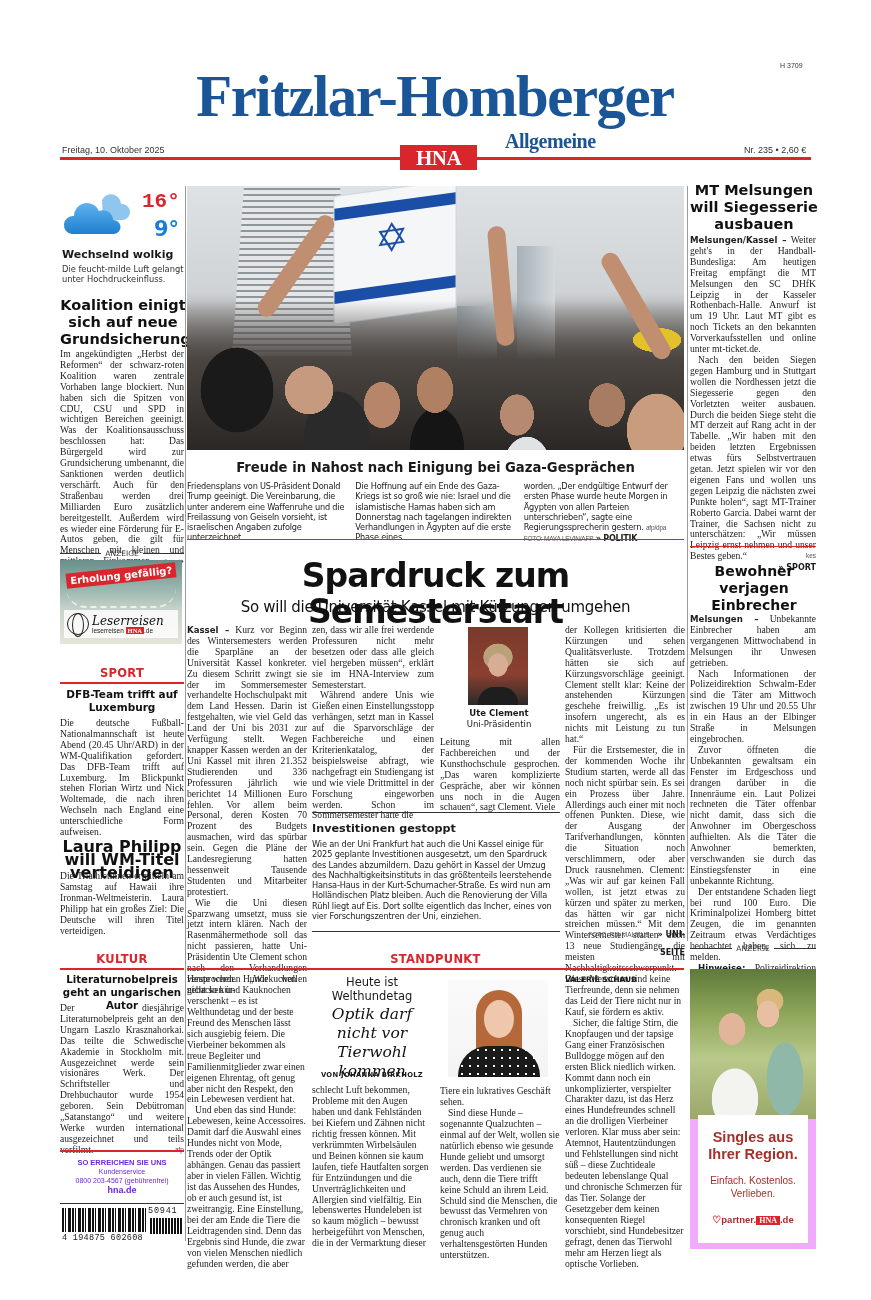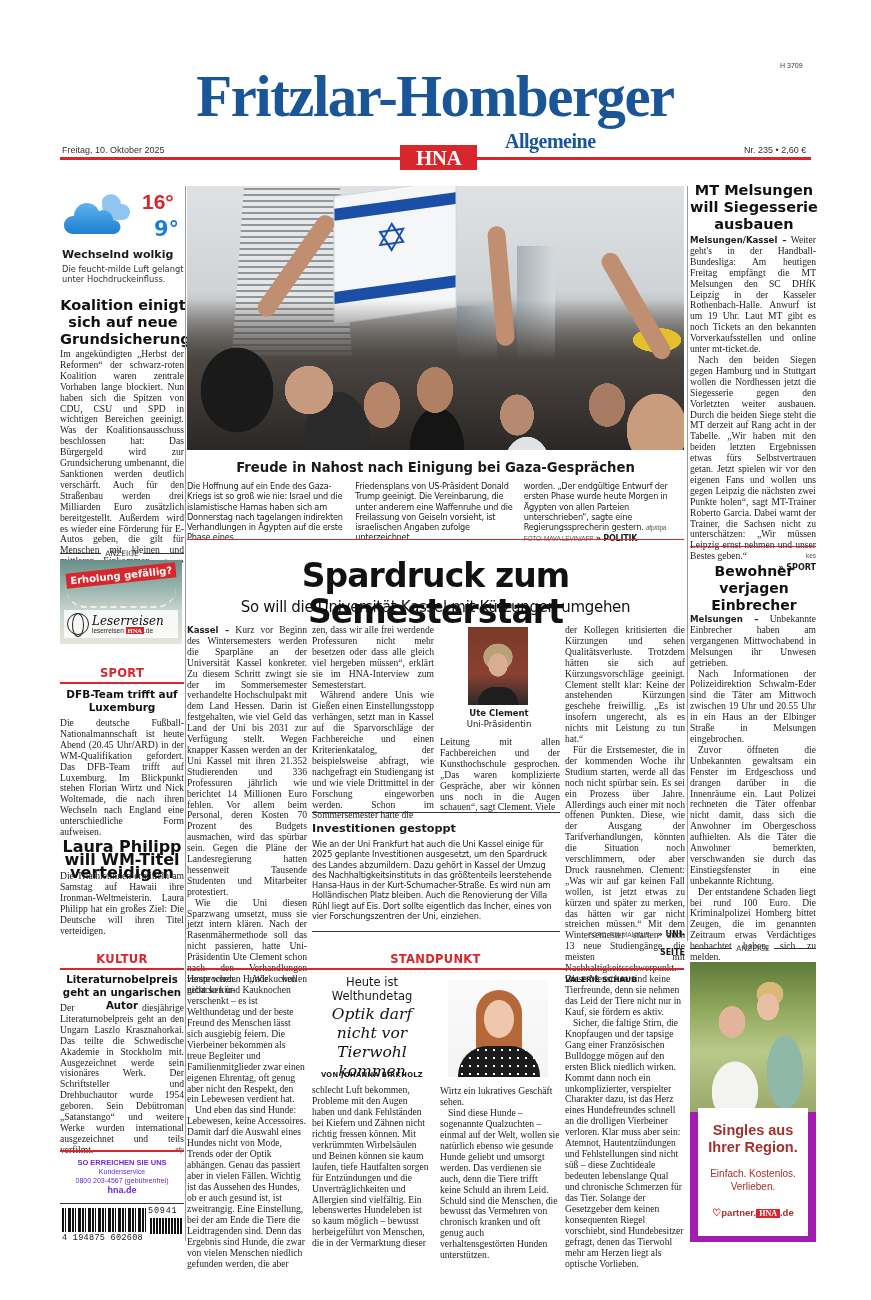--- a/index.html
+++ b/index.html
@@ -11,21 +11,21 @@
   .edition-code { left: 780px; top: 62px; font-size: 7px; font-family: "Liberation Sans", sans-serif; color: #333; }
   .masthead-title { left: 150px; top: 66px; width: 570px; text-align: center; font-family: "Liberation Serif", serif; font-weight: bold; font-size: 60px; letter-spacing: -1.5px; color: #1a5598; line-height: 1; transform: scaleX(0.98); }
   .masthead-sub { left: 505px; top: 130px; font-family: "Liberation Serif", serif; font-weight: bold; font-size: 20px; color: #1a5598; letter-spacing: -0.5px; }
   .masthead-date { left: 62px; top: 145px; font-family: "Liberation Sans", sans-serif; font-size: 9px; color: #333; }
   .masthead-issue { left: 744px; top: 145px; font-family: "Liberation Sans", sans-serif; font-size: 9px; color: #333; }
   .masthead-rule { left: 60px; top: 157px; width: 751px; height: 3px; background: #d8262c; }
   .hna-logo { left: 400px; top: 145px; width: 77px; height: 25px; background: #d8262c; color: #fff; font-family: "Liberation Serif", serif; font-weight: bold; font-size: 21px; text-align: center; line-height: 26px; letter-spacing: -0.5px; }
 
   
   .weather-icon { left: 62px; top: 190px; width: 72px; height: 50px; }
-  .temp-high { left: 142px; top: 190px; font-family: Liberation Sans, sans-serif; font-weight: bold; font-size: 21px; color: #d8262c; }
+  .temp-high { left: 142px; top: 190px; font-family: Liberation Mono, monospace; font-weight: bold; font-size: 21px; color: #d8262c; }
   .temp-low { left: 154px; top: 217px; font-family: "DejaVu Sans", sans-serif; font-weight: bold; font-size: 21px; color: #1a7ed4; }
   .weather-title { left: 62px; top: 248px; font-family: "DejaVu Sans", sans-serif; font-weight: bold; font-size: 11px; }
   .weather-desc { left: 62px; top: 264px; width: 122px; font-family: "DejaVu Sans", sans-serif; font-size: 8.3px; line-height: 10px; color: #333; }
 
   .head-sans { font-family: "DejaVu Sans", sans-serif; font-weight: bold; text-align: center; color: #111; }
   .body-text { font-family: "Liberation Serif", serif; font-size: 9.6px; line-height: 10.9px; text-align: justify; hyphens: auto; color: #1c1c1c; }
   .body-text p + p { text-indent: 8px; }
   .lead { font-family: "DejaVu Sans", sans-serif; font-weight: bold; font-size: 8.6px; }
   .ref { font-family: "DejaVu Sans", sans-serif; font-weight: bold; font-size: 8px; }
   .agency { font-family: "Liberation Sans", sans-serif; font-size: 6.5px; color: #555; }
@@ -145,21 +145,21 @@
   .portrait-jb .hair { position: absolute; left: 28px; top: 10px; width: 46px; height: 70px; background: #b5683a; border-radius: 24px 24px 10px 10px; }
   .portrait-jb .face { position: absolute; left: 36px; top: 20px; width: 30px; height: 38px; background: #efc7ad; border-radius: 50%; }
   .portrait-jb .body { position: absolute; left: 10px; top: 66px; width: 82px; height: 40px; background: radial-gradient(circle 1.5px, #fff 60%, transparent 61%) 0 0/8px 8px, #1a1a1a; border-radius: 30px 30px 0 0; }
   .stand-col3 { left: 440px; top: 1086px; width: 120px; }
   .stand-col4 { left: 565px; top: 974px; width: 120px; }
   .stand-text { font-family: "Liberation Serif", serif; font-size: 9.6px; line-height: 10.95px; color: #1c1c1c; }
   .stand-text p + p { text-indent: 8px; }
 
   
   .ad-partner { left: 690px; top: 944px; width: 126px; }
-  .ad-partner-box { margin-top: 9px; width: 126px; height: 280px; position: relative; background: #a21caf; overflow: hidden; }
+  .ad-partner-box { margin-top: 16px; width: 126px; height: 280px; position: relative; background: #f0abfc; overflow: hidden; }
   .ad-partner-photo { position: absolute; left: 0; top: 0; width: 126px; height: 150px; background:
       radial-gradient(ellipse 22px 26px at 42px 60px, #e2b49a 60%, transparent 62%),
       radial-gradient(ellipse 18px 22px at 78px 45px, #e8bfa3 60%, transparent 62%),
       radial-gradient(ellipse 22px 20px at 80px 32px, #d9b87a 60%, transparent 62%),
       radial-gradient(ellipse 38px 50px at 45px 130px, #f3f3f0 60%, transparent 62%),
       radial-gradient(ellipse 30px 60px at 95px 110px, #8fb8a8 60%, transparent 62%),
       linear-gradient(180deg, #5e7a3a 0%, #8ea65a 30%, #b9c98a 60%, #9aa86a 100%); }
   .ad-partner-card { position: absolute; left: 8px; top: 146px; width: 110px; height: 128px; background: #ffffff; text-align: center; }
   .ad-partner-h { margin-top: 14px; font-family: "Liberation Sans", sans-serif; font-weight: bold; font-size: 14.5px; line-height: 17px; color: #a3302a; }
   .ad-partner-s { margin-top: 12px; font-family: "Liberation Sans", sans-serif; font-size: 10px; line-height: 12.5px; color: #a3302a; }
@@ -262,22 +262,22 @@
       <div class="stripe s2"></div>
     <div class="star">✡</div>
   </div>
   <div class="crowd"></div>
   <div class="arm" style="left:100px;top:20px;transform:rotate(35deg);"></div>
   <div class="arm" style="left:305px;top:40px;transform:rotate(-5deg);"></div>
   <div class="arm" style="left:440px;top:60px;transform:rotate(-30deg);"></div>
 </div>
 <div class="abs gaza-head">Freude in Nahost nach Einigung bei Gaza-Gesprächen</div>
 <div class="abs gaza-cols">
+  <div>Friedensplans von US-Präsident Donald Trump geeinigt. Die Vereinbarung, die unter anderem eine Waffenruhe und die Freilassung von Geiseln vorsieht, ist israelischen Angaben zufolge unterzeichnet</div>
   <div>Die Hoffnung auf ein Ende des Gaza-Kriegs ist so groß wie nie: Israel und die islamistische Hamas haben sich am Donnerstag nach tagelangen indirekten Verhandlungen in Ägypten auf die erste Phase eines</div>
-  <div>Friedensplans von US-Präsident Donald Trump geeinigt. Die Vereinbarung, die unter anderem eine Waffenruhe und die Freilassung von Geiseln vorsieht, ist israelischen Angaben zufolge unterzeichnet</div>
   <div>
     <span>worden. „Der endgültige Entwurf der ersten Phase wurde heute Morgen in Ägypten von allen Parteien unterschrieben“, sagte eine Regierungssprecherin gestern.</span>
     <span class="agency">afp/dpa FOTO: MAYA LEVIN/AFP</span>
     <span class="ref">» POLITIK</span>
   </div>
 </div>
 <div class="abs gaza-rule"></div>
 
 <div class="abs head-sans mt-head">MT Melsungen will Siegesserie ausbauen</div>
 <div class="abs body-text mt-body">
@@ -333,21 +333,21 @@
 <div class="abs stand-kicker">Heute ist Welthundetag</div>
 <div class="abs stand-head">Optik darf nicht vor Tierwohl kommen</div>
 <div class="abs stand-byline">VON JOHANNA BIRKHOLZ</div>
 <div class="abs stand-text stand-col2">schlecht Luft bekommen, Probleme mit den Augen haben und dank Fehlständen bei Kiefern und Zähnen nicht richtig fressen können. Mit verkrümmten Wirbelsäulen und Beinen können sie kaum laufen, tiefe Hautfalten sorgen für Entzündungen und die Unverträglichkeiten und Allergien sind vielfältig. Ein lebenswertes Hundeleben ist so kaum möglich – bewusst herbeigeführt von Menschen, die in der Vermarktung dieser</div>
 <div class="abs portrait-jb">
   <div class="hair"></div>
     <div class="face"></div>
     <div class="body"></div>
 </div>
 <div class="abs stand-text stand-col3">
-  <p>Wirtz ein lukratives Geschäft sehen.</p>
+  <p>Tiere ein lukratives Geschäft sehen.</p>
   <p>Sind diese Hunde – sogenannte Qualzuchten – einmal auf der Welt, wollen sie natürlich ebenso wie gesunde Hunde geliebt und umsorgt werden. Das verdienen sie auch, denn die Tiere trifft keine Schuld an ihrem Leid. Schuld sind die Menschen, die bewusst das Vermehren von chronisch kranken und oft genug auch verhaltensgestörten Hunden unterstützen.</p>
 </div>
 <div class="abs stand-text stand-col4">
   <p>Diese Menschen sind keine Tierfreunde, denn sie nehmen das Leid der Tiere nicht nur in Kauf, sie fördern es aktiv.</p>
   <p>Sicher, die faltige Stirn, die Knopfaugen und der tapsige Gang einer Französischen Bulldogge mögen auf den ersten Blick niedlich wirken. Kommt dann noch ein unkomplizierter, verspielter Charakter dazu, ist das Herz eines Hundefreundes schnell an die drolligen Vierbeiner verloren. Klar muss aber sein: Atemnot, Hautentzündungen und Fehlstellungen sind nicht süß – diese Zuchtideale bedeuten lebenslange Qual und chronische Schmerzen für das Tier. Solange der Gesetzgeber dem keinen konsequenten Riegel vorschiebt, sind Hundebesitzer gefragt, denen das Tierwohl mehr am Herzen liegt als optische Vorlieben.</p>
 </div>
 
 <div class="abs ad-partner">
   <div class="ad-label-row">
     <span class="line"></span>

